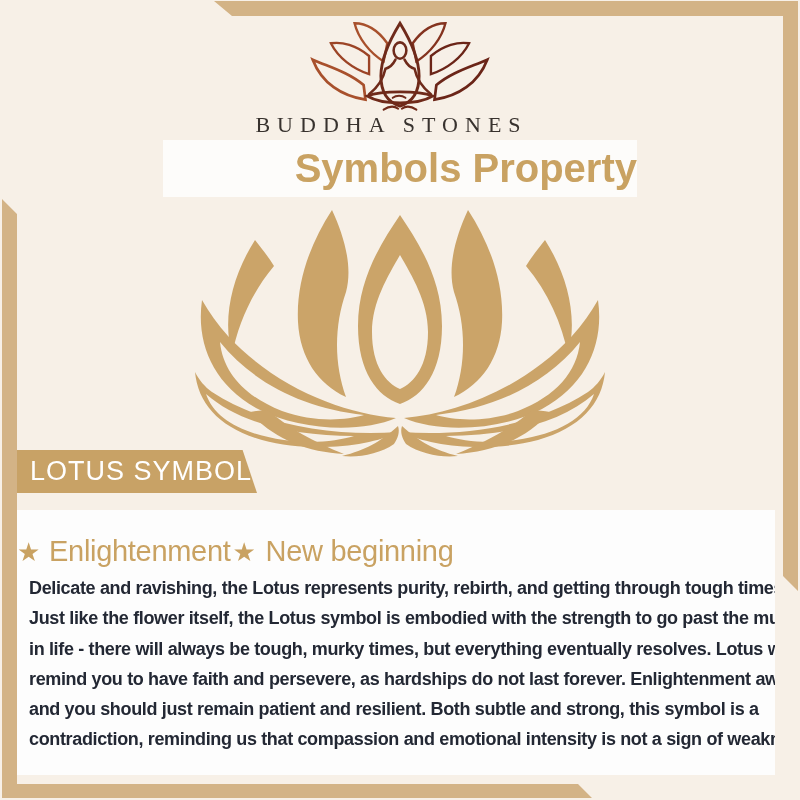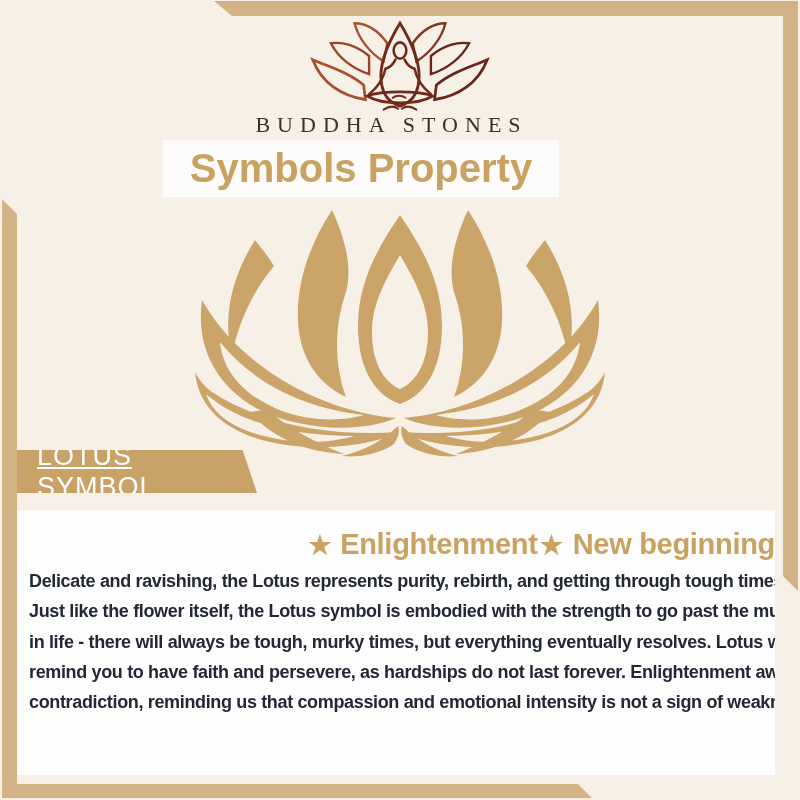--- a/index.html
+++ b/index.html
@@ -18,47 +18,47 @@
   }
   
   .logo-wrap{position:absolute;left:300px;top:16px;width:200px;height:100px;}
   .brand-name{
     position:absolute;left:0;top:112px;width:783px;text-align:center;
     font-family:"Liberation Serif", serif;font-size:22px;letter-spacing:7px;
     color:var(--brand-text,#38322e);
   }
   
   .title-band{
-    position:absolute;left:163px;top:140px;width:396px;height:57px;
+    position:absolute;left:163px;top:140px;width:474px;height:57px;
     background:var(--band-white,#fdfcfa);
-    display:flex;align-items:center;justify-content:center;
+    display:flex;align-items:center;justify-content:flex-end;
   }
   .title-band .title{
     font-size:40px;font-weight:bold;color:var(--gold,#c9a262);letter-spacing:0px;
   }
   
   .lotus-wrap{position:absolute;left:190px;top:200px;width:420px;height:258px;}
   
   .section-banner{
     position:absolute;left:17px;top:450px;width:240px;height:43px;
     background:var(--banner-tan,#c8a266);
     clip-path:polygon(0 0,94% 0,100% 100%,0 100%);
     display:flex;align-items:center;
   }
   .section-banner .label{
-    color:var(--banner-text,#ffffff);font-size:27px;letter-spacing:1px;padding-left:20px;text-decoration:underline;
+    color:var(--banner-text,#ffffff);font-size:27px;letter-spacing:1px;padding-left:13px;
   }
   
   .panel{
     position:absolute;left:17px;top:510px;width:758px;height:265px;
     background:var(--panel-white,#fdfdfd);overflow:hidden;
   }
   .panel .heading{
-    margin-top:18px;text-align:right;
-    font-size:29px;font-weight:bold;color:var(--gold,#c9a262);
+    margin-top:25px;text-align:left;
+    font-size:29px;font-weight:normal;color:var(--gold,#c9a262);
     letter-spacing:-0.3px;
   }
   .heading .star{font-size:26px;}
   .heading .star.first{margin-right:9px;}
   .heading .star.second{margin-left:2px;margin-right:10px;}
   .panel .body-text{
     margin-top:5px;padding-left:12px;
     color:var(--body-text,#232834);
     font-size:18px;font-weight:600;letter-spacing:-0.35px;
   }
@@ -135,15 +135,16 @@
 
 <div class="panel">
   <div class="heading">
     <span class="star first">★</span><span>Enlightenment</span><span class="star second">★</span><span>New beginning</span>
   </div>
   <div class="body-text">
     <div class="line">Delicate and ravishing, the Lotus represents purity, rebirth, and getting through tough times.</div>
     <div class="line">Just like the flower itself, the Lotus symbol is embodied with the strength to go past the mud,</div>
     <div class="line">in life - there will always be tough, murky times, but everything eventually resolves. Lotus will</div>
     <div class="line">remind you to have faith and persevere, as hardships do not last forever. Enlightenment awaits</div>
+    <div class="line">and you should just remain patient and resilient. Both subtle and strong, this symbol is a</div>
     <div class="line">contradiction, reminding us that compassion and emotional intensity is not a sign of weakness.</div>
   </div>
 </div>
 
 </body></html>

